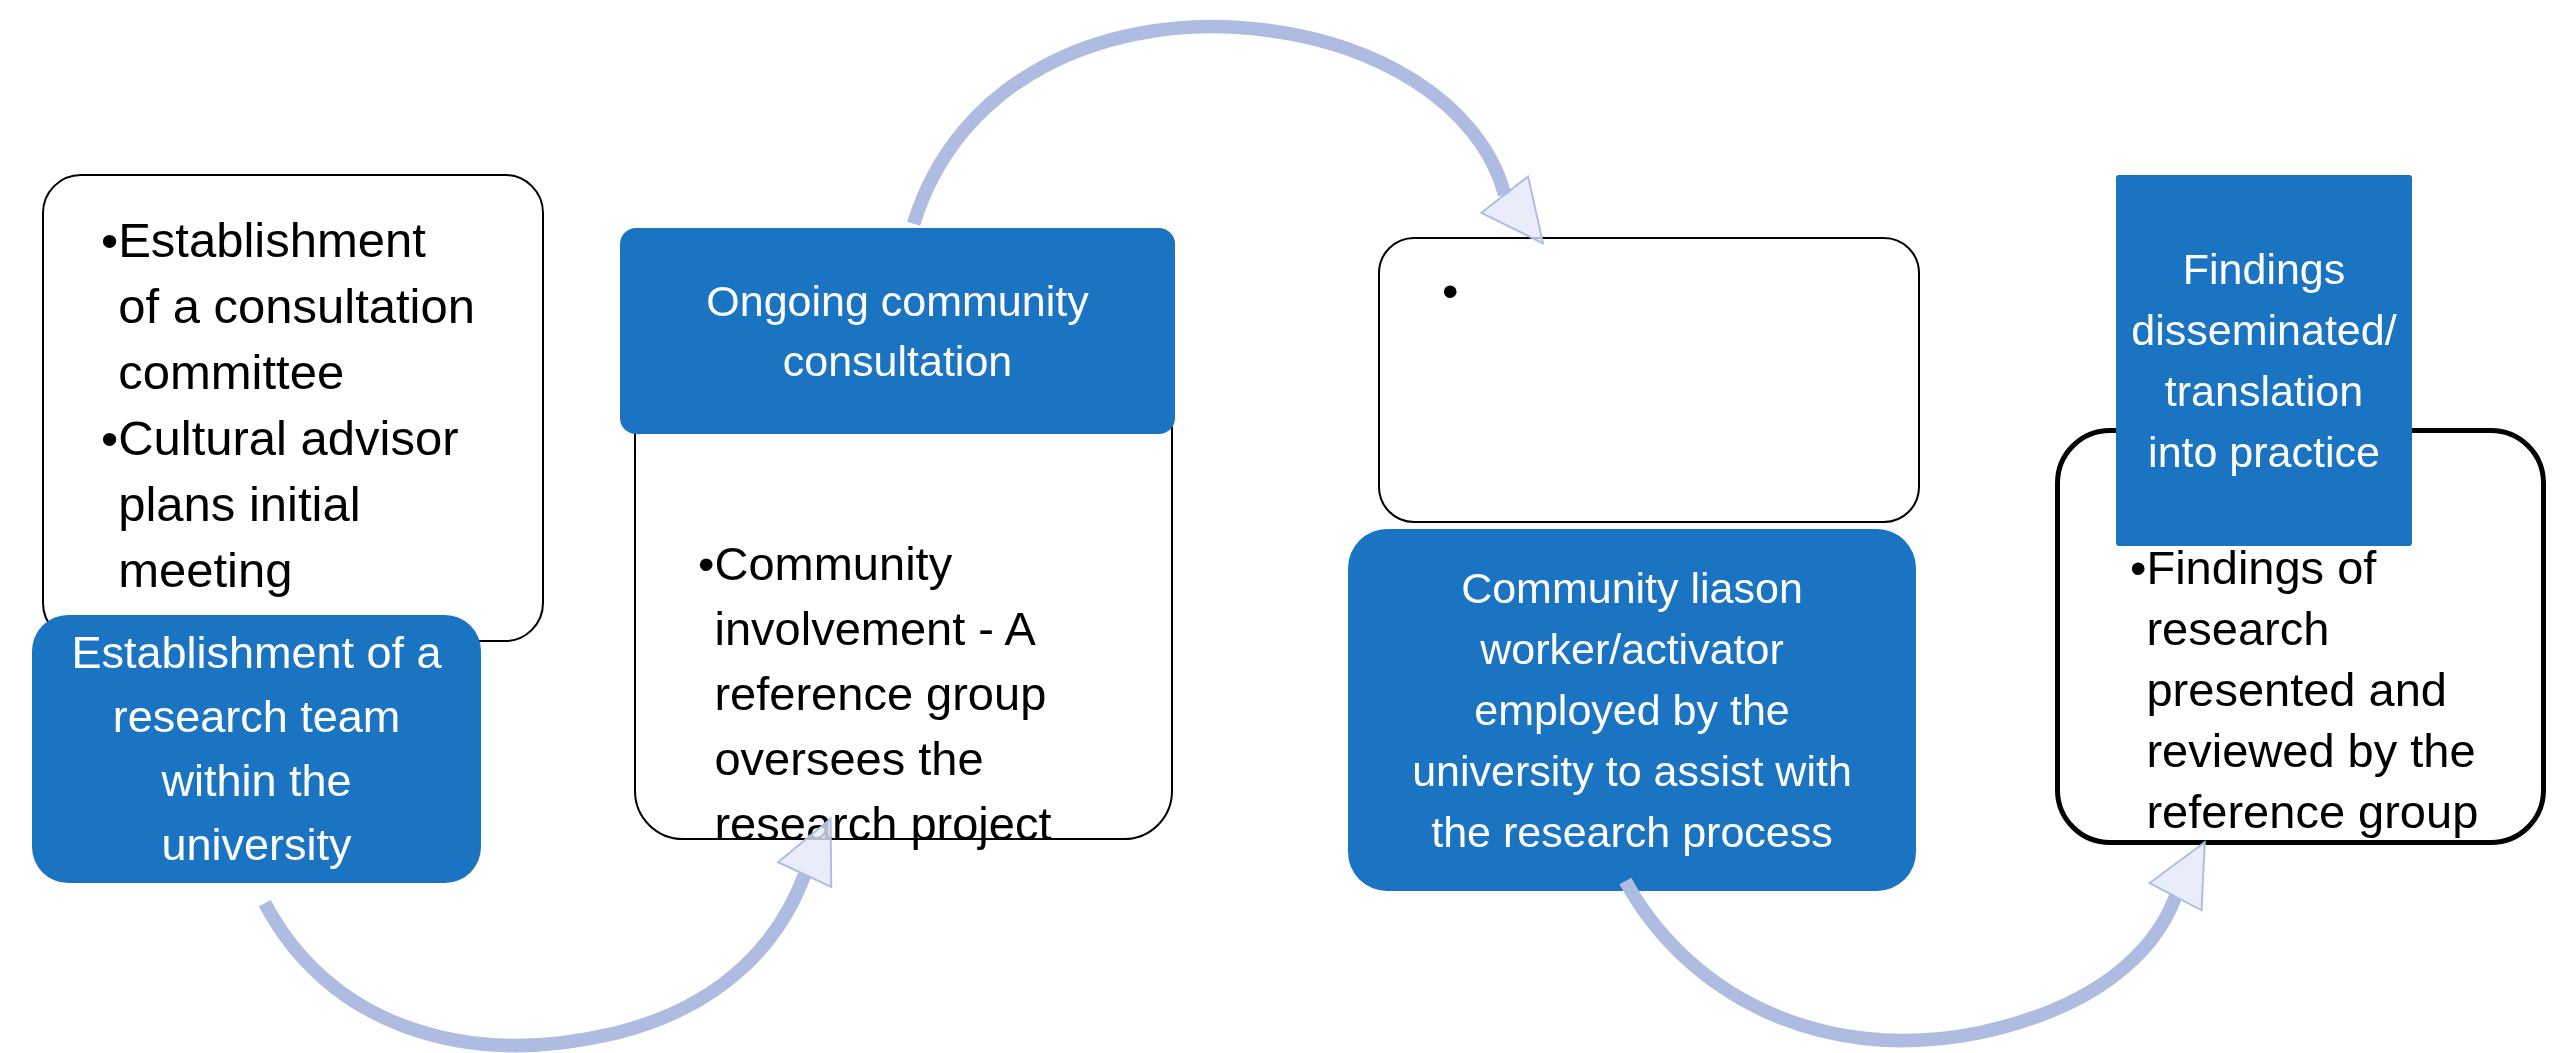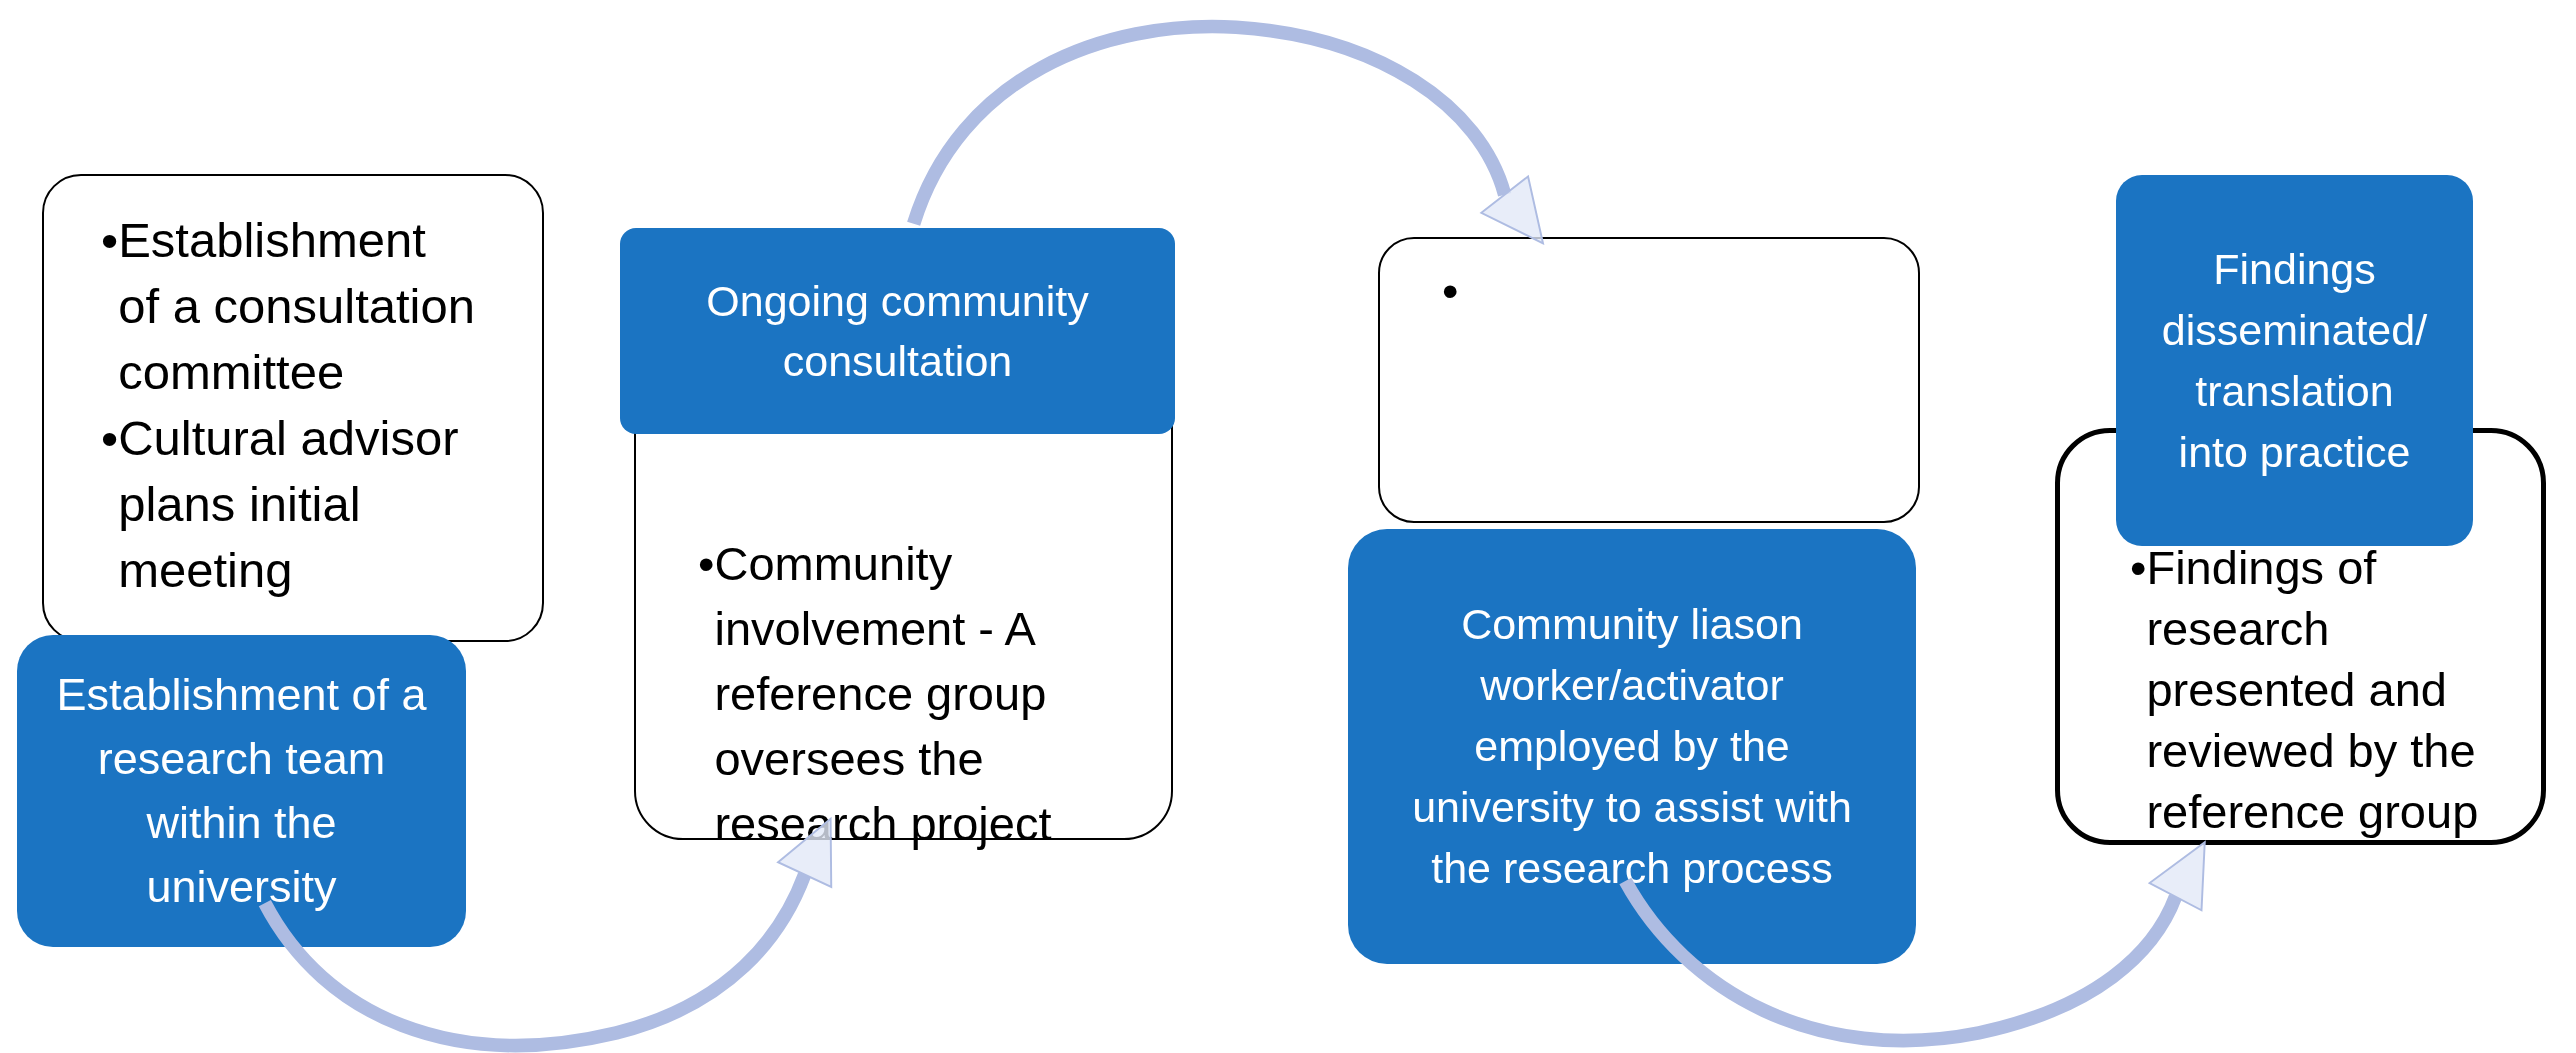--- a/index.html
+++ b/index.html
@@ -26,39 +26,39 @@
     display:flex;align-items:center;justify-content:center;text-align:center;
   }
   .bluebox .label-text{white-space:pre-line;}
   .bullet-row{display:flex;align-items:flex-start;}
   .bullet{flex:0 0 auto;}
   .bullet-text{white-space:pre-line;}
 
   
   #callout1{left:42px;top:174px;width:502px;height:468px;border-radius:39px;
             padding:31px 18px 0 57px;font-size:49px;line-height:66px;z-index:1;}
-  #blue1{left:17px;top:615px;width:449px;height:312px;border-radius:36px;
-         font-size:45px;line-height:64px;z-index:2;margin-top:20px;}
+  #blue1{left:32px;top:615px;width:449px;height:268px;border-radius:36px;
+         font-size:45px;line-height:64px;z-index:2;}
 
   
   #callout2{left:634px;top:370px;width:539px;height:470px;border-radius:49px;
             padding:159px 23.4px 0 62px;font-size:47px;line-height:65px;z-index:1;}
   #blue2{left:620px;top:228px;width:555px;height:206px;border-radius:16px;
          font-size:43px;line-height:60px;z-index:2;}
 
   
   #callout3{left:1378px;top:237px;width:542px;height:286px;border-radius:36px;
             padding:21px 23.4px 0 62px;font-size:47px;line-height:62px;z-index:1;}
-  #blue3{left:1348px;top:529px;width:568px;height:435px;border-radius:39px;
+  #blue3{left:1348px;top:529px;width:568px;height:362px;border-radius:39px;
          font-size:43px;line-height:61px;z-index:2;}
 
   
   #callout4{left:2055px;top:428px;width:491px;height:417px;border-radius:55px;
             border-width:5.8px;padding:104px 15.6px 0 70px;font-size:47px;line-height:61px;z-index:1;}
-  #blue4{left:2116px;top:175px;width:357px;height:371px;border-radius:26px;
+  #blue4{left:2116px;top:175px;width:296px;height:371px;border-radius:3px;
          font-size:43px;line-height:61px;z-index:2;}
 
   
   #flow-arrows{position:absolute;left:0;top:0;width:2576px;height:1053px;z-index:3;pointer-events:none;}
   .arc-shaft{fill:none;stroke:var(--arc);stroke-width:21px;stroke-linecap:butt;}
   .arc-head{fill:var(--arc-head);fill-opacity:0.8;stroke:var(--arc);stroke-width:3px;}
 </style>
 </head>
 <body>
 

